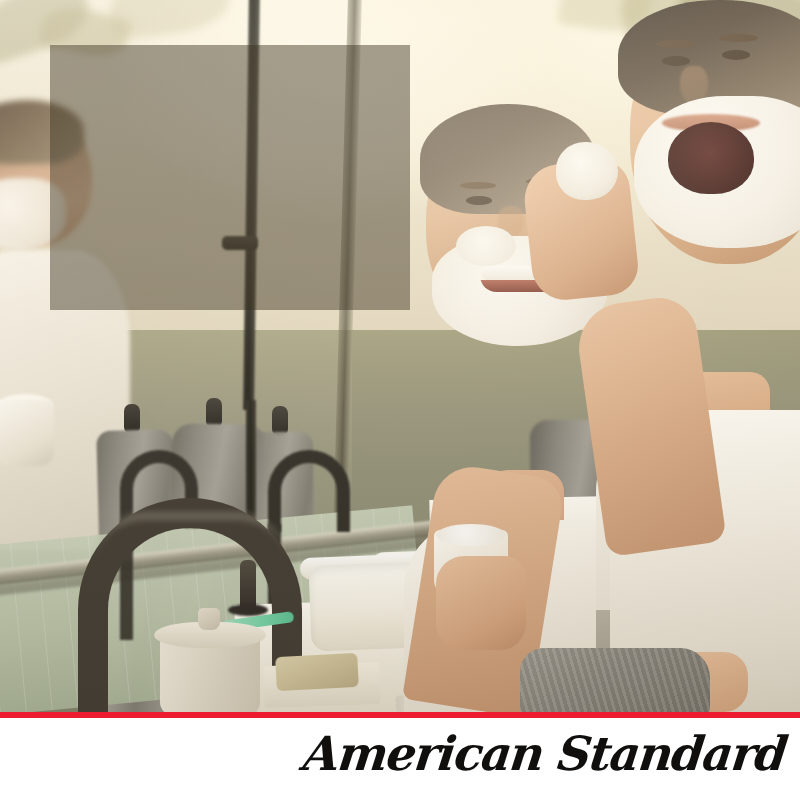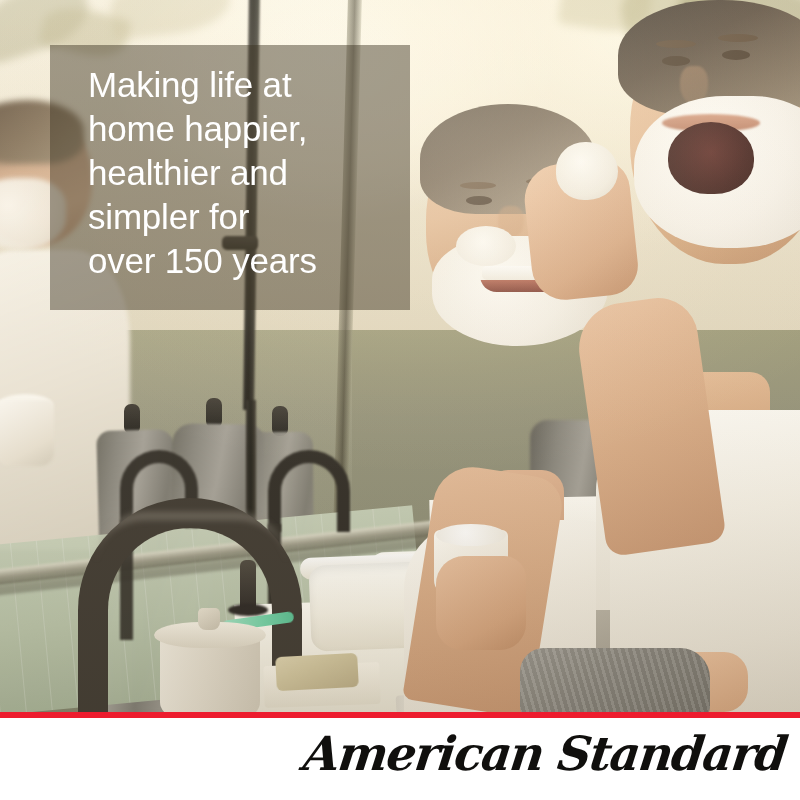--- a/index.html
+++ b/index.html
@@ -757,23 +757,18 @@
     <div class="razor2-head"></div>
     <div class="razor2"></div>
     <div class="tube"></div>
     <div class="knit-towel"></div>
     <div class="son-hand-low"></div>
 
     <div class="grade"></div>
   </div>
 
   <div class="overlay-box"></div>
-  <div class="overlay-text">Making life at
-home happier,
-healthier and
-simpler for
-over 150 years</div>
 
   <div class="red-bar"></div>
   <div class="footer"></div>
   <div class="logo">American Standard</div>
 
 </div>
 
 </body></html>

